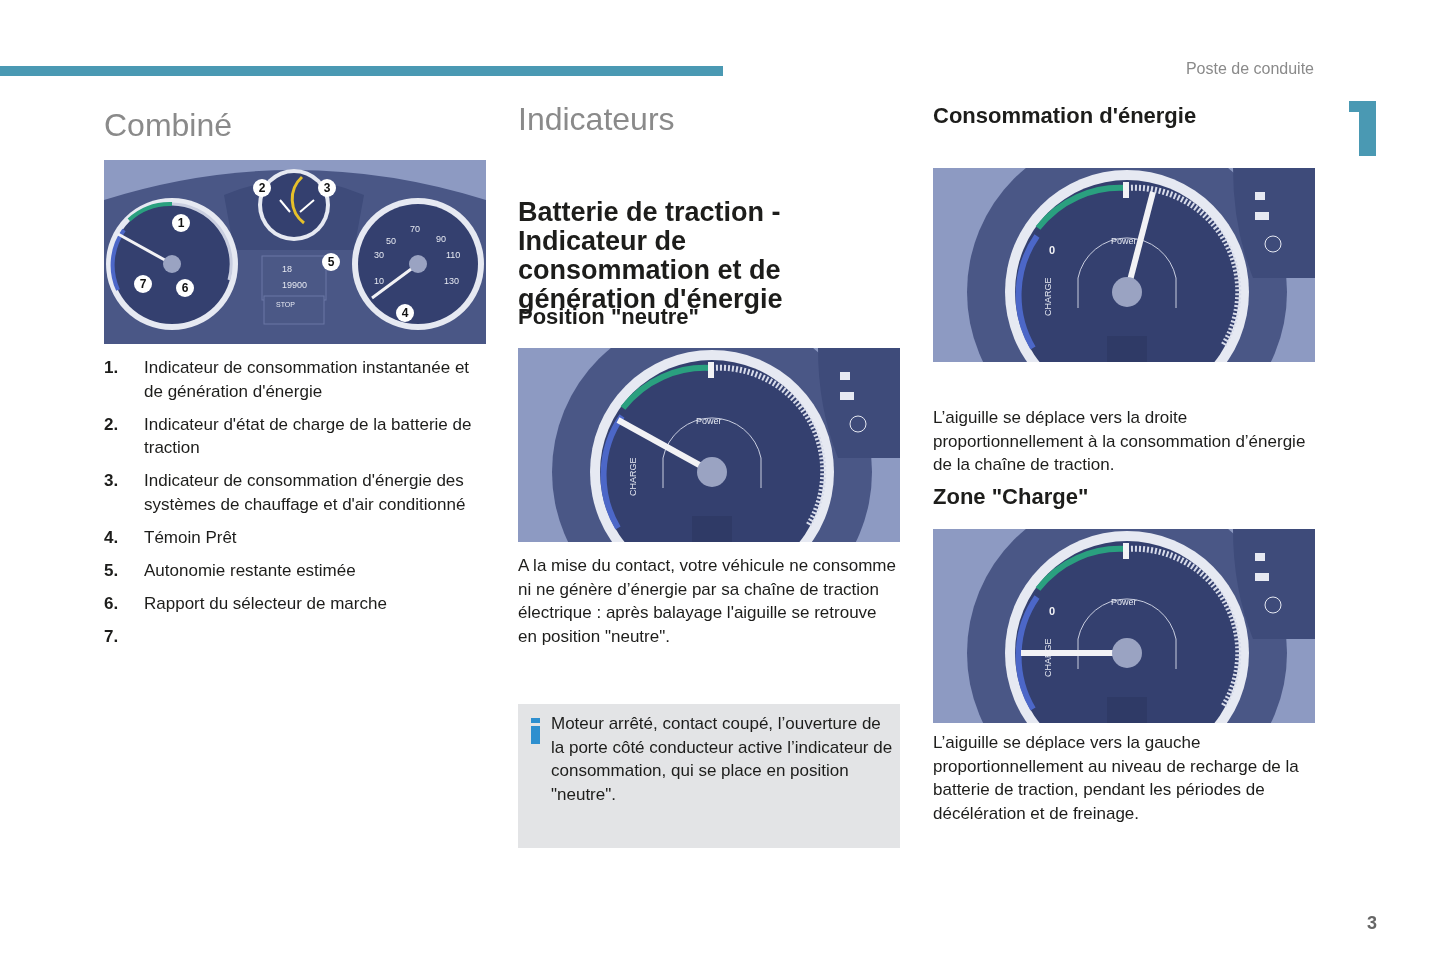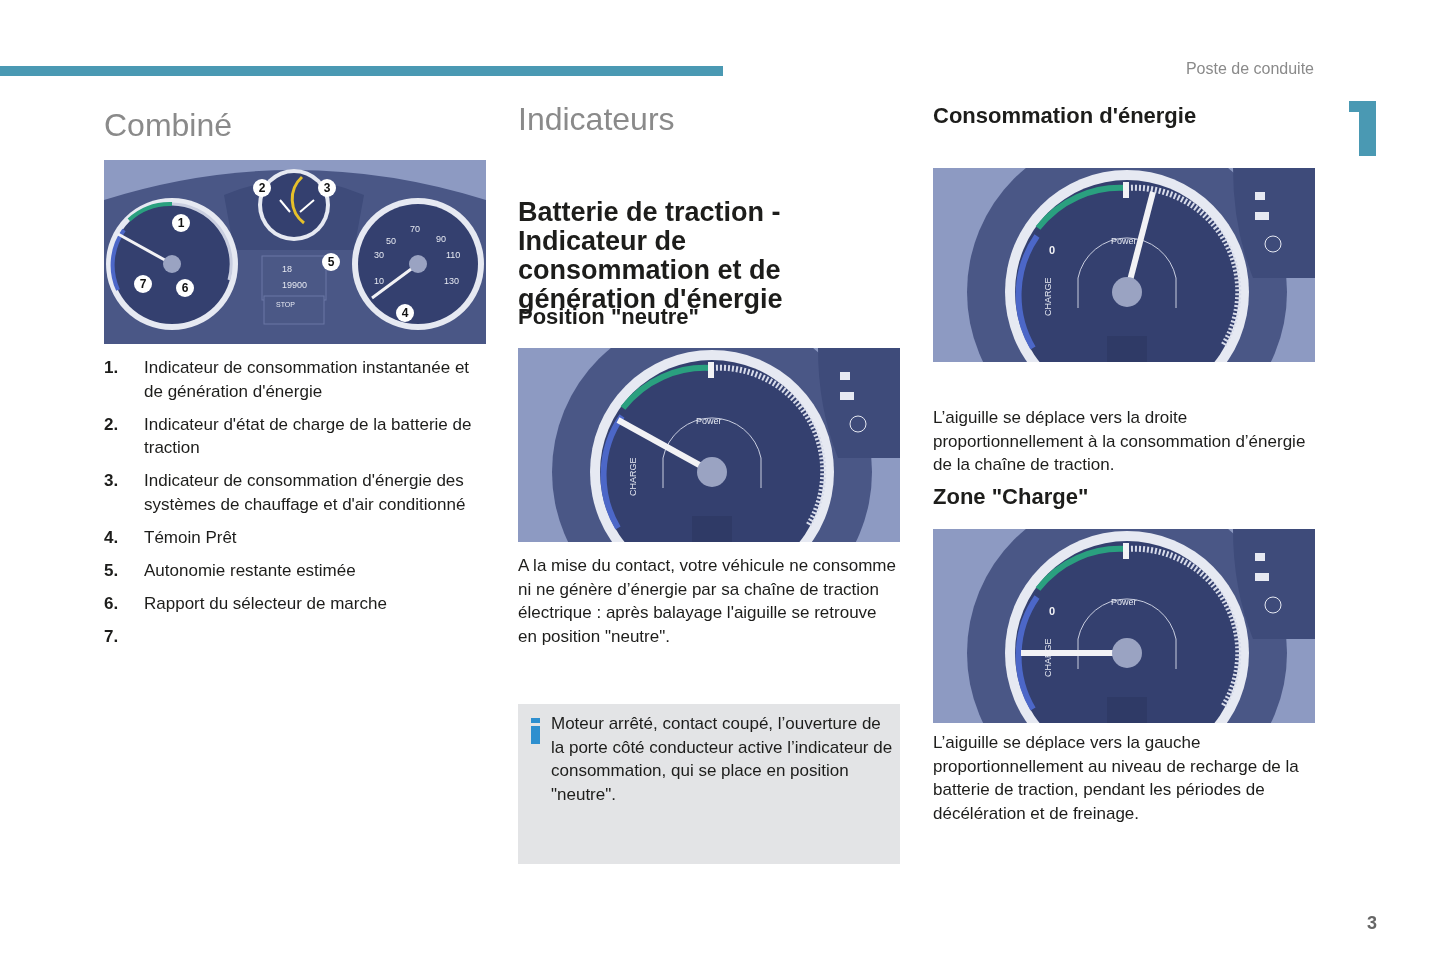--- a/index.html
+++ b/index.html
@@ -22,21 +22,21 @@
   .h2 { position: absolute; font-size: 27px; font-weight: bold; line-height: 29px; color: #1d1d1b; margin-top: 34px; }
   .h3 { position: absolute; font-size: 22px; font-weight: bold; color: #1d1d1b; white-space: nowrap; }
   .para { position: absolute; font-size: 17px; line-height: 23.6px; color: #1d1d1b; }
 
   .figure { position: absolute; overflow: hidden; background: #8a97c0; }
 
   .list { position: absolute; left: 0; top: 356px; width: 382px; list-style: none; }
   .list li { position: relative; padding-left: 40px; font-size: 17px; line-height: 23.6px; margin-bottom: 9.4px; }
   .list li .num { position: absolute; left: 0; top: 0; font-weight: bold; }
 
-  .note { position: absolute; left: 0; top: 704px; width: 382px; height: 160px; background: #e3e4e6; }
+  .note { position: absolute; left: 0; top: 704px; width: 382px; height: 144px; background: #e3e4e6; }
   .note .info-icon { position: absolute; left: 13px; top: 14px; width: 9px; height: 26px; }
   .note .info-icon .dot { position: absolute; left: 0; top: 0; width: 9px; height: 5px; background: #2e8fcf; }
   .note .info-icon .bar { position: absolute; left: 0; top: 8px; width: 9px; height: 18px; background: #2e8fcf; }
   .note .note-text { position: absolute; left: 33px; top: 8px; width: 345px; font-size: 17px; line-height: 23.6px; }
 </style>
 </head>
 <body>
 
 <div class="top-bar"></div>
 <div class="running-head">Poste de conduite</div>

